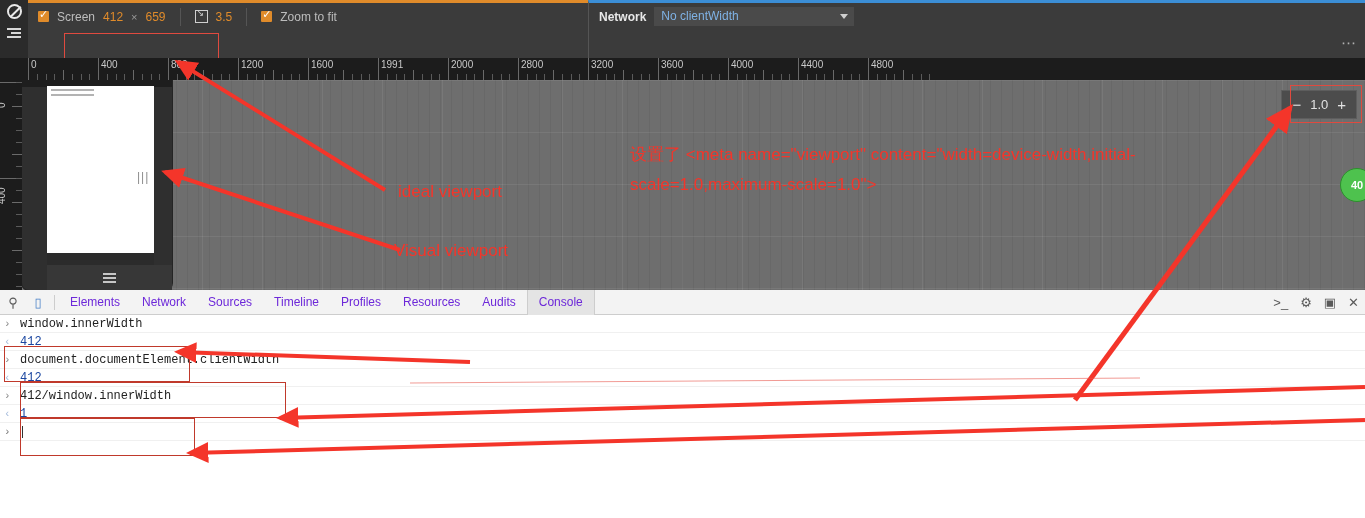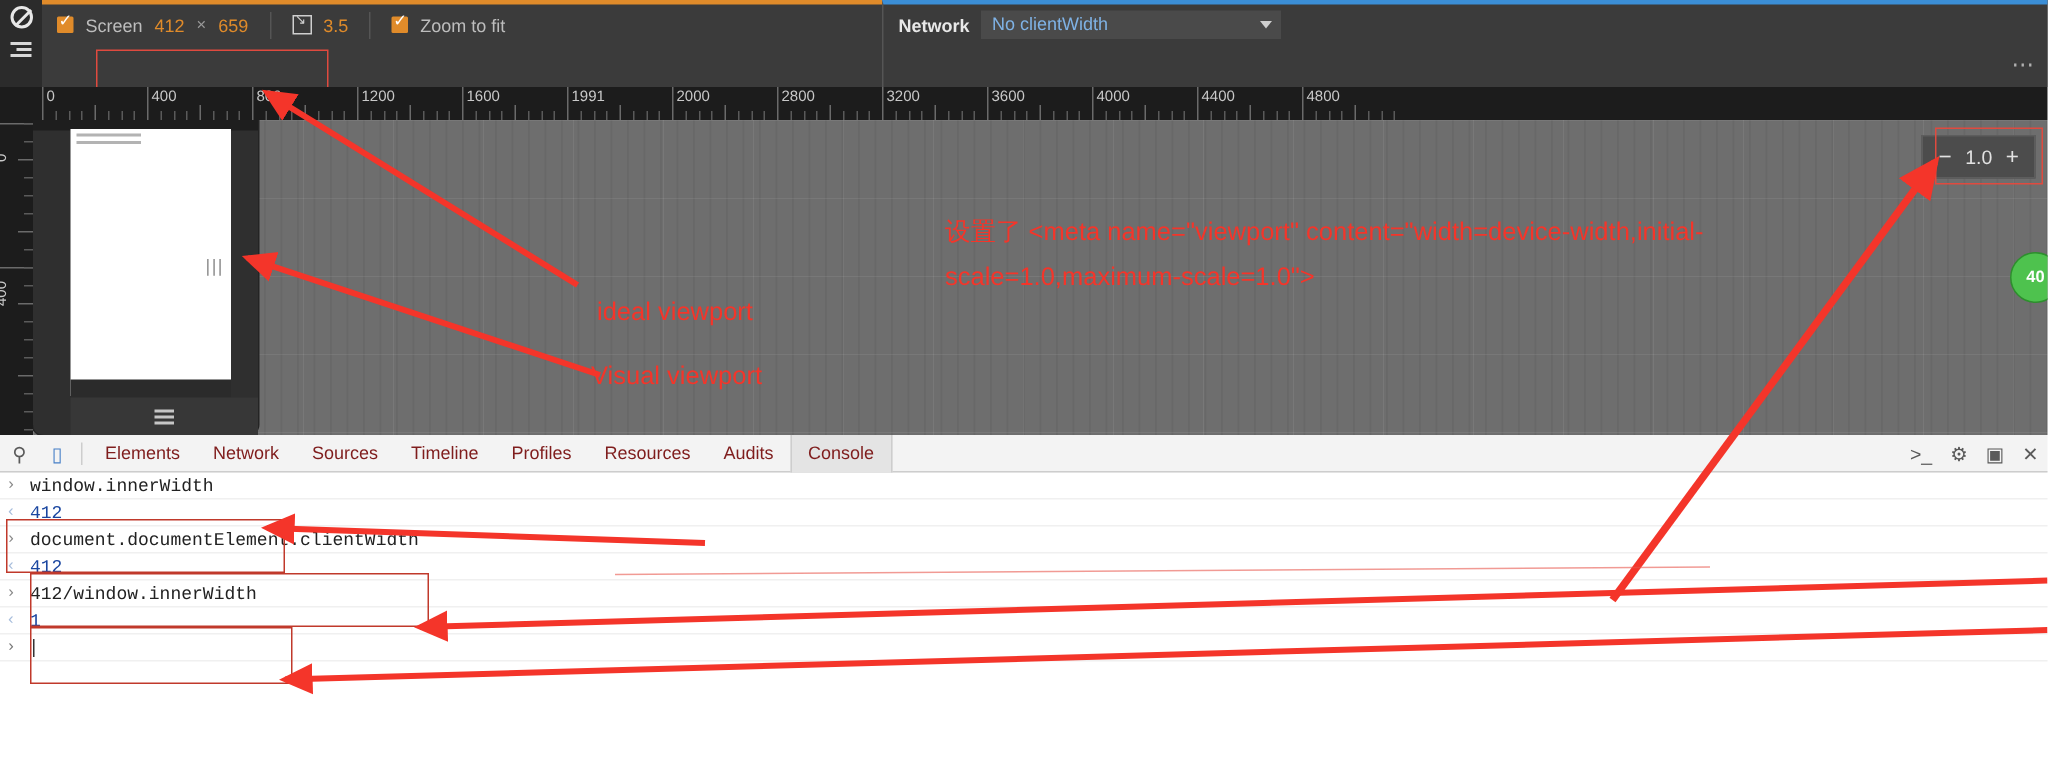--- a/index.html
+++ b/index.html
@@ -215,21 +215,21 @@
     color: #fff; font-size: 11px; font-weight: bold;
     display: flex; align-items: center; justify-content: center;
   }
 
   
   .ann {
     position: absolute; color: #f4352a;
     font-family: "Liberation Sans", sans-serif;
   }
   .ann-meta { font-size: 17px; line-height: 30px; width: 740px; }
-  .ann-ideal { font-size: 17px; margin-top: 16px; }
+  .ann-ideal { font-size: 17px; }
   .ann-visual { font-size: 17px; }
 
   
   .devtools {
     position: absolute; left: 0; top: 290px;
     width: 1365px; height: 228px; background: #fff;
   }
   .dt-tabbar {
     height: 25px; border-bottom: 1px solid #cdcdcd;
     display: flex; align-items: center;
@@ -237,21 +237,21 @@
   }
   .dt-ico-search {
     width: 26px; text-align: center; color: #5a5a5a; font-size: 13px;
   }
   .dt-ico-device {
     width: 24px; text-align: center; color: #4a82c8; font-size: 13px;
   }
   .dt-divider { width:1px; height:15px; background:#cdcdcd; margin: 0 4px;}
   .dt-tab {
     padding: 0 11px; height: 25px; line-height: 25px;
-    font-size: 12px; color: #7f1d1d;
+    font-size: 12px; color: #6d28d9;
   }
   .dt-tab.active {
     background: #e4e4e4; border-left: 1px solid #cdcdcd;
     border-right: 1px solid #cdcdcd;
   }
   .dt-right-icons {
     position: absolute; right: 6px; top: 0; height: 25px;
     display: flex; align-items: center; gap: 12px;
   }
   .dt-right-icons .ri { color: #5a5a5a; font-size: 13px; }

